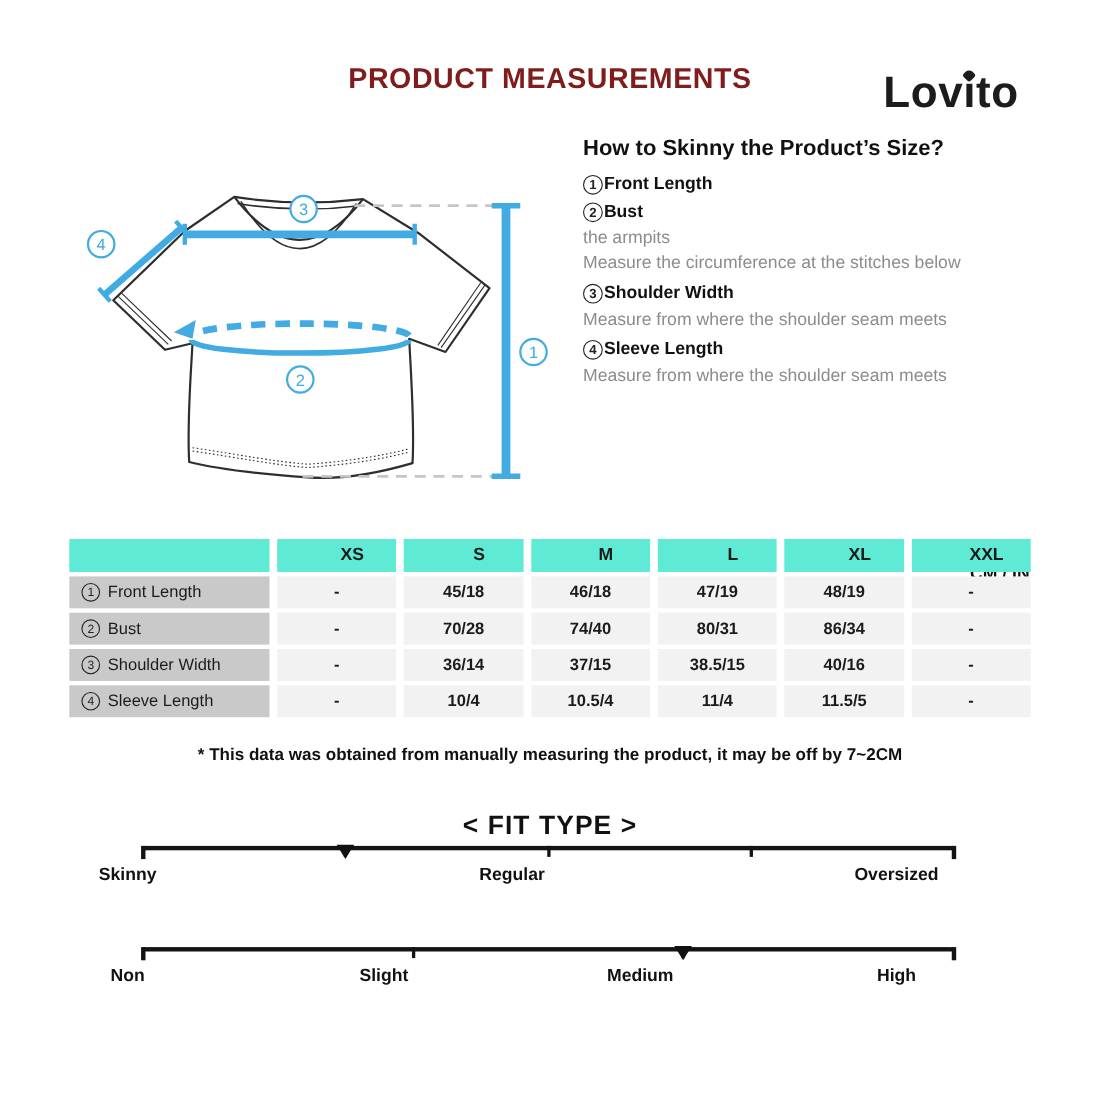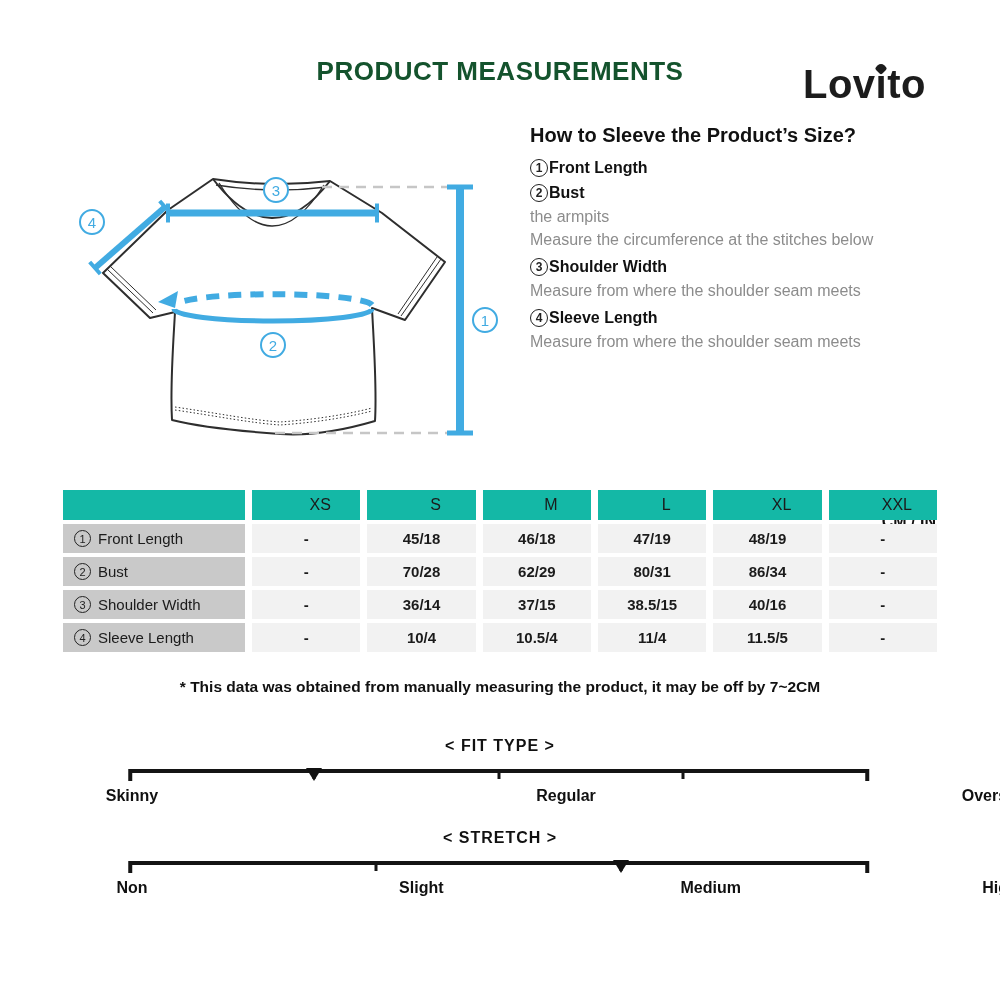--- a/index.html
+++ b/index.html
@@ -4,21 +4,21 @@
 <style>
   * { margin:0; padding:0; box-sizing:border-box; }
   html,body { background:#fff; }
   .page {
     position:relative; width:1000px; height:1000px; background:#ffffff;
     font-family:"Liberation Sans", sans-serif; color:#1b1b1b; overflow:hidden;
   }
   
   .page-title {
     position:absolute; left:0; top:56px; width:1000px; text-align:center;
-    font-size:26px; font-weight:bold; letter-spacing:0.5px; color:#14532d;
+    font-size:26px; font-weight:bold; letter-spacing:0.5px; color:#7f1d1d;
   }
   .brand {
     position:absolute; top:42px; right:74px; font-size:40px; font-weight:bold;
     letter-spacing:0.5px; color:#1c1c1c; white-space:nowrap;margin-top:20px;
   }
   .brand .i-wrap { position:relative; display:inline-block; }
   .brand .i-dot {
     position:absolute; left:50%; top:2px; width:9px; height:9px; background:#1c1c1c;
     transform:translateX(-50%) rotate(45deg); border-radius:50% 2px 2px 2px;
   }
@@ -32,45 +32,45 @@
     align-items:center; justify-content:center; font-size:12px; font-weight:bold; color:#222;
     flex:0 0 auto; margin-right:1px;
   }
   
   .unit-label { position:absolute; top:466px; right:64px; font-size:16px; font-weight:bold; color:#111;margin-top:47px; }
   .size-table {
     position:absolute; left:63px; top:490px; width:874px;
     display:grid; grid-template-columns:182px repeat(6, 1fr); gap:4px 7px;
   }
   .size-table .cell { display:flex; align-items:center; justify-content:center; height:29px; }
-  .size-table .th { background:#14b8a6; height:30px; font-size:16px; font-weight:normal;padding-left:28px; }
+  .size-table .th { background:#5eead4; height:30px; font-size:16px; font-weight:bold;padding-left:28px; }
   .size-table .rowlabel {
     background:#c9c9c9; justify-content:flex-start; padding-left:11px; font-size:15px; gap:6px;
   }
   .size-table .rowlabel .circled { width:17px; height:17px; border-width:1.2px; font-size:11px; font-weight:normal; }
   .size-table .val { background:#f2f2f2; font-size:15px; font-weight:bold; }
   
   .footnote {
     position:absolute; left:0; top:678px; width:1000px; text-align:center;
     font-size:15.5px; font-weight:bold; color:#111;
   }
   
   .scale-title {
     position:absolute; left:0; width:1000px; text-align:center;
-    font-size:16px; font-weight:bold; letter-spacing:1px; color:#111;
+    font-size:24px; font-weight:bold; letter-spacing:1px; color:#111;
   }
   .scale { position:absolute; left:130px; width:737px; }
   .scale .track { height:3.5px; background:#141414; }
   .scale .tick { position:absolute; top:0; width:3px; height:10px; background:#141414; transform:translateX(-50%); }
   .scale .tick.end { height:12px; width:3.5px; }
   .scale .marker {
     position:absolute; top:-1px; width:0; height:0; transform:translateX(-50%);
     border-left:8px solid transparent; border-right:8px solid transparent; border-top:13px solid #111;
   }
-  .scale-labels { position:absolute; left:132px; width:868px; height:18px; }
+  .scale-labels { position:absolute; left:116px; width:699px; height:18px; }
   .scale-labels span {
     position:absolute; transform:translateX(-50%); white-space:nowrap;
     font-size:16px; font-weight:bold; color:#111; top:0;
   }
 </style>
 </head>
 <body>
 
 <div class="page">
 
@@ -121,21 +121,21 @@
       <circle cx="36" cy="74" r="12" fill="#ffffff" stroke="#41ABE2" stroke-width="2"></circle>
       <text x="36" y="79.5" text-anchor="middle" font-size="15" fill="#41ABE2">4</text>
       <circle cx="217" cy="197" r="12" fill="#ffffff" stroke="#41ABE2" stroke-width="2"></circle>
       <text x="217" y="202.5" text-anchor="middle" font-size="15" fill="#41ABE2">2</text>
       <circle cx="429" cy="172" r="12" fill="#ffffff" stroke="#41ABE2" stroke-width="2"></circle>
       <text x="429" y="177.5" text-anchor="middle" font-size="15" fill="#41ABE2">1</text>
     </g>
   </svg>
 
   <div class="howto">
-    <h2>How to Sleeve the Product’s Size?</h2>
+    <h2>How to Skinny the Product’s Size?</h2>
     <div>
       <div class="howto-title">
           <span class="circled">1</span>
           <span>Front Length</span>
         </div>
     </div>
     <div>
       <div class="howto-title">
           <span class="circled">2</span>
           <span>Bust</span>
@@ -186,21 +186,21 @@
     <div class="cell val">47/19</div>
     <div class="cell val">48/19</div>
     <div class="cell val">-</div>
 
     <div class="cell rowlabel">
         <span class="circled">2</span>
         <span>Bust</span>
       </div>
     <div class="cell val">-</div>
     <div class="cell val">70/28</div>
-    <div class="cell val">62/29</div>
+    <div class="cell val">74/40</div>
     <div class="cell val">80/31</div>
     <div class="cell val">86/34</div>
     <div class="cell val">-</div>
 
     <div class="cell rowlabel">
         <span class="circled">3</span>
         <span>Shoulder Width</span>
       </div>
     <div class="cell val">-</div>
     <div class="cell val">36/14</div>
@@ -232,21 +232,20 @@
     <div class="tick" style="left:75%"></div>
     <div class="tick end" style="left:100%"></div>
     <div class="marker" style="left: 25%;"></div>
   </div>
   <div class="scale-labels" style="top:787px">
     <span style="left:0%">Skinny</span>
     <span style="left:50%">Regular</span>
     <span style="left:100%">Oversized</span>
   </div>
 
-  <div class="scale-title" style="top:829px">&lt; STRETCH &gt;</div>
   <div class="scale" style="top:861px">
     <div class="track"></div>
     <div class="tick end" style="left:0%"></div>
     <div class="tick" style="left:33.33%"></div>
     <div class="tick" style="left:66.67%"></div>
     <div class="tick end" style="left:100%"></div>
     <div class="marker" style="left: 66.67%;"></div>
   </div>
   <div class="scale-labels" style="top:879px">
     <span style="left:0%">Non</span>

